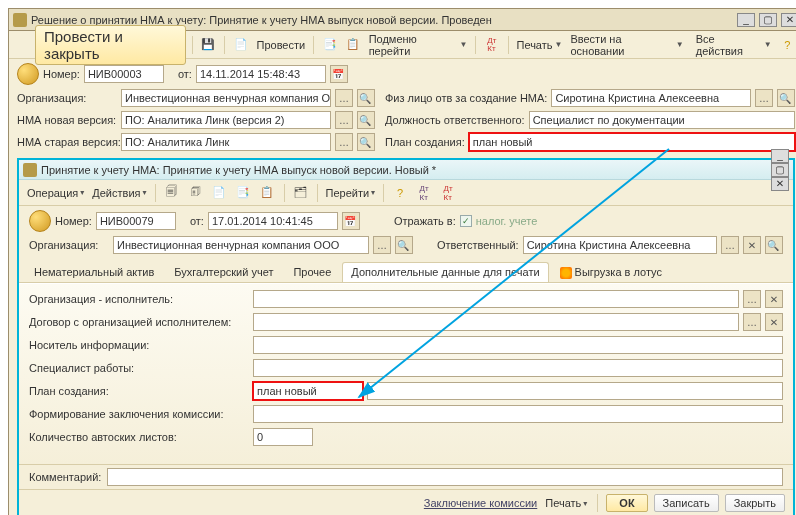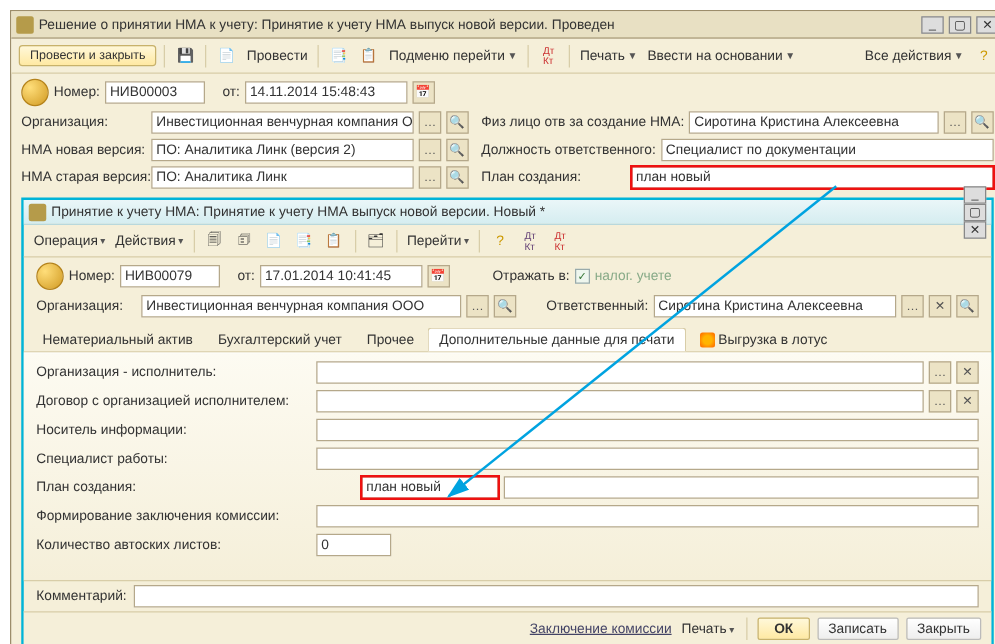--- a/index.html
+++ b/index.html
@@ -41,21 +41,21 @@
     width:18px; height:14px; border:1px solid #888; background:#ddd;
     display:flex; align-items:center; justify-content:center; font-size:10px;
     cursor:pointer;
   }
   .toolbar {
     background:var(--bg-toolbar); display:flex; align-items:center; gap:4px;
     padding:3px 6px; height:28px; border-bottom:1px solid var(--sep);
   }
   .btn-yellow {
     background:linear-gradient(#fff8d9,#ffe9a3); border:1px solid var(--btn-yellow-border);
-    border-radius:3px; padding:2px 8px; cursor:pointer; font-size:10px;
+    border-radius:3px; padding:2px 8px; cursor:pointer; font-size:15px;margin-left:20px;
   }
   .tool-icon {
     width:20px; height:20px; display:flex; align-items:center; justify-content:center;
     cursor:pointer; border:1px solid transparent; border-radius:2px;
   }
   .tool-sep { width:1px; height:18px; background:var(--sep); margin:0 2px; }
   .dd { display:flex; align-items:center; cursor:pointer; gap:2px; padding:0 2px; }
   .dd .chev { font-size:8px; color:#555; }
   .form-area { padding:4px 8px; display:flex; flex-direction:column; gap:4px; }
   .row { display:flex; align-items:center; gap:4px; }
@@ -77,21 +77,21 @@
   }
   .inner-window {
     margin:3px 8px 4px 8px; border:2px solid var(--inner-border); background:var(--bg-window);
     display:flex; flex-direction:column; flex:1; position:relative; min-height:0;
   }
   .tabs { display:flex; border-bottom:1px solid var(--sep); padding:4px 6px 0 6px; gap:2px; font-size:11px; }
   .tab { padding:3px 8px; cursor:pointer; border:1px solid transparent; border-bottom:none; color:#333; }
   .tab.active { background:#fff; border-color:var(--sep); border-radius:3px 3px 0 0; }
   .tab-body { background:linear-gradient(#fdfbf2,#f5efd9); padding:6px 10px; display:flex;
     flex-direction:column; gap:5px; flex:1; border-top:1px solid #fff; }
-  .hl-red { outline:2px solid var(--highlight-red); outline-offset:-1px;margin-left:36px; }
+  .hl-red { outline:2px solid var(--highlight-red); outline-offset:-1px; }
   .footer-bar {
     border-top:1px solid var(--sep); padding:4px 8px; display:flex; align-items:center;
     justify-content:flex-end; gap:6px; background:var(--bg-window);
   }
   .btn-plain {
     border:1px solid #bbb; background:linear-gradient(#fff,#eee); padding:2px 8px;
     cursor:pointer; border-radius:2px; font-size:11px;
   }
   .btn-ok {
     border:1px solid var(--btn-yellow-border); background:linear-gradient(#fff8d9,#ffe9a3);

